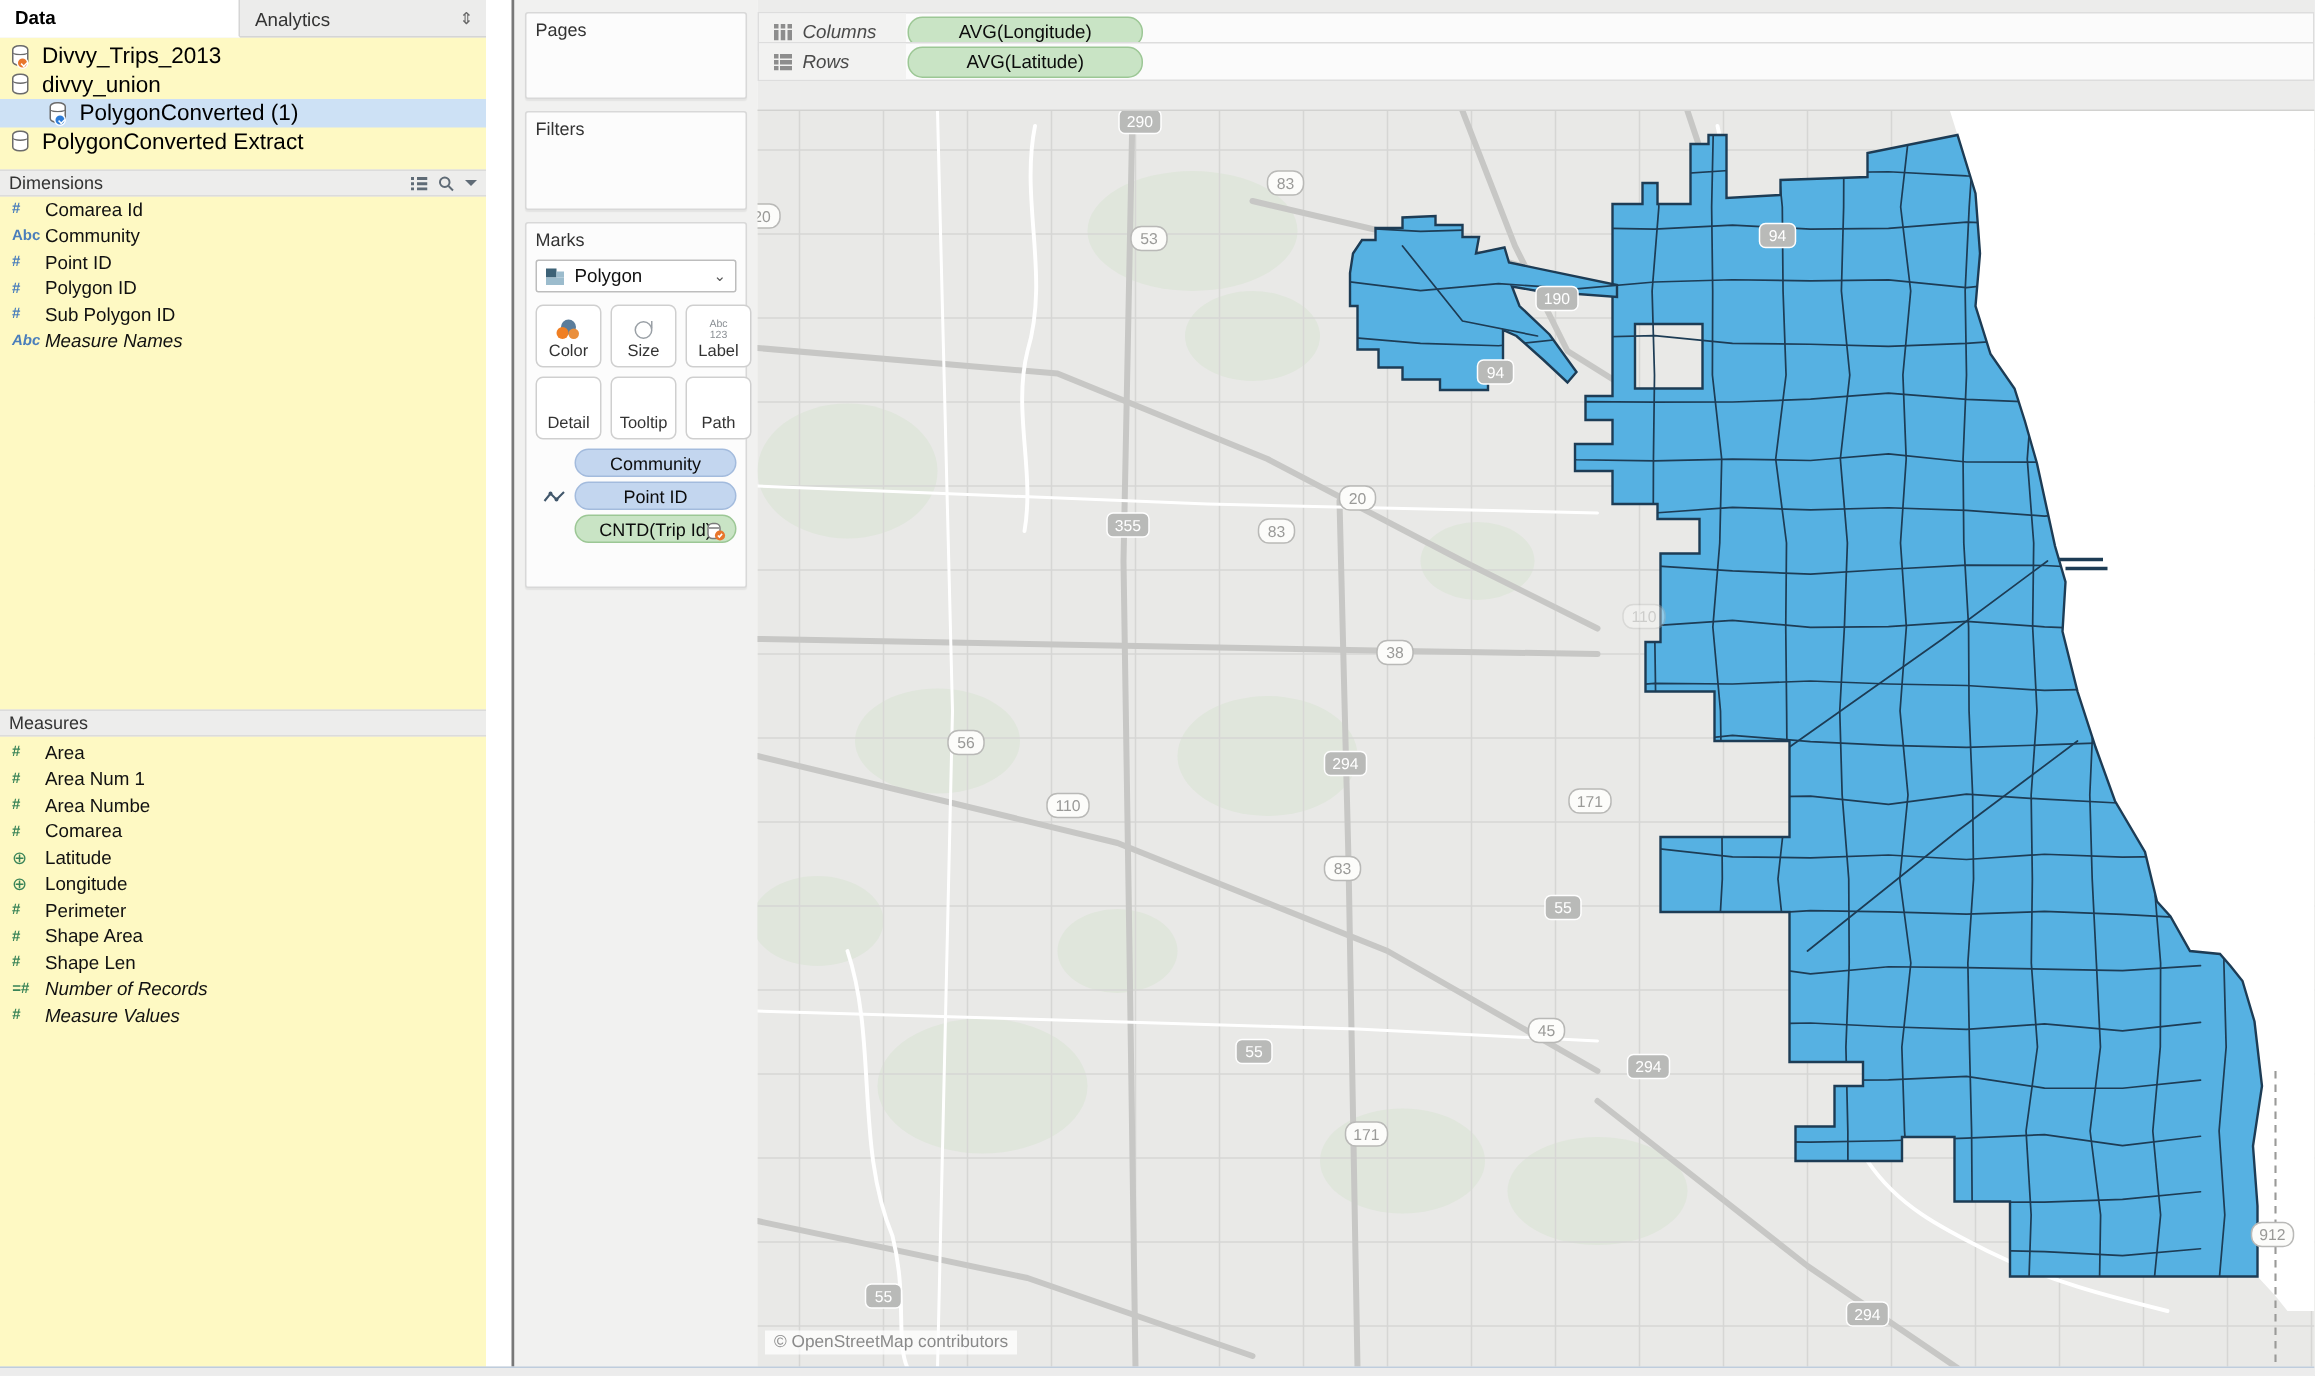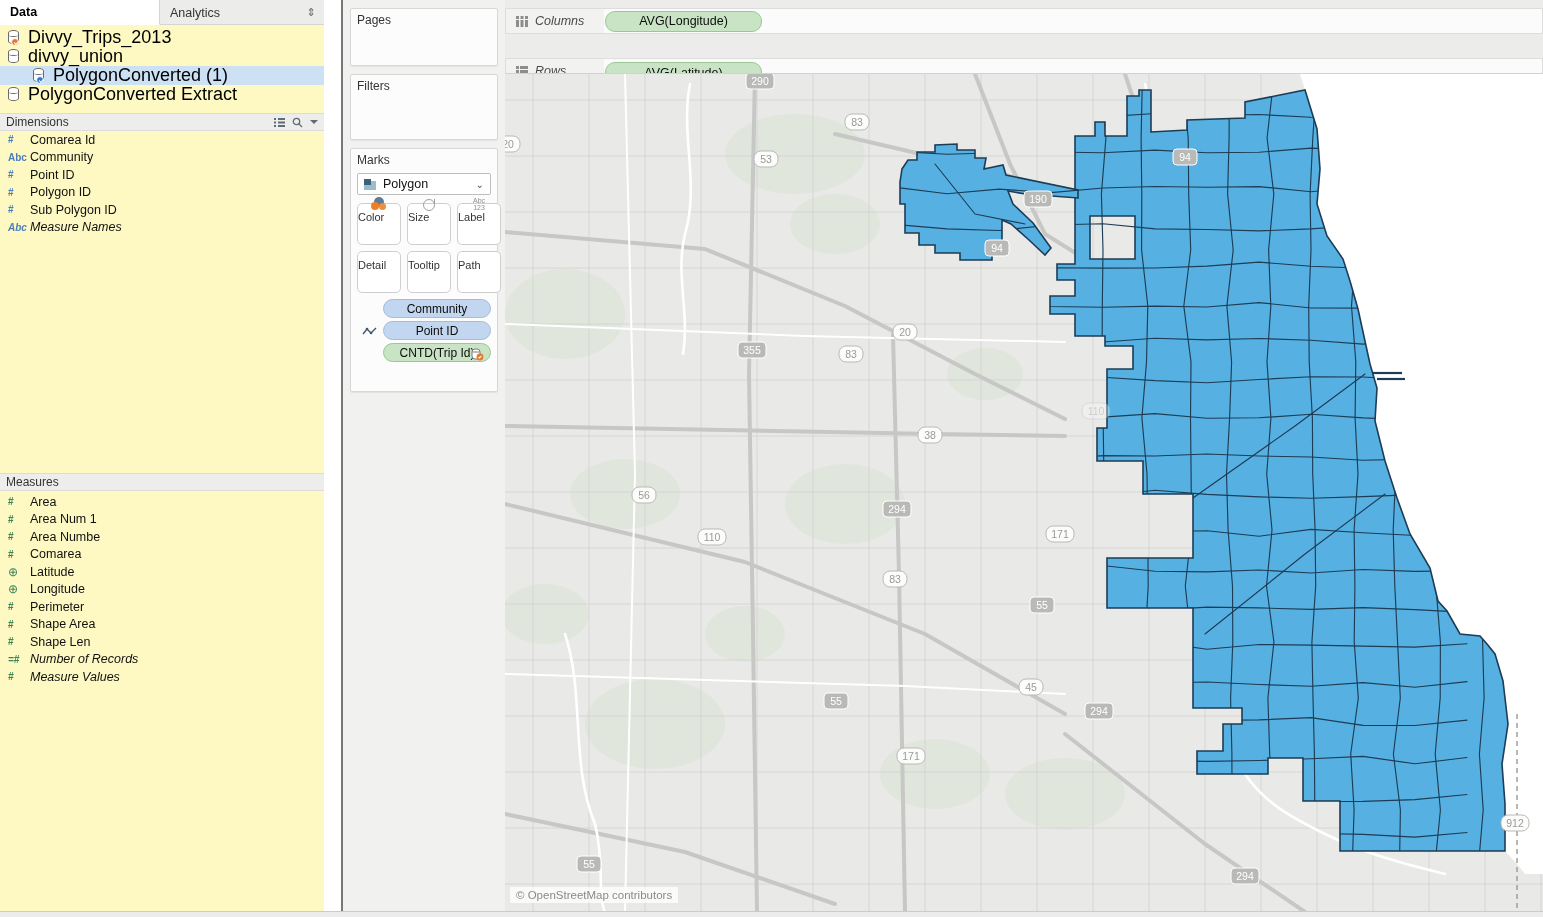--- a/index.html
+++ b/index.html
@@ -9,21 +9,21 @@
 
   
   .left-panel { position:absolute; left:0; top:0; width:324px; height:913px; background:#fef9c3; }
   .tabbar { position:relative; height:25px; background:#ececeb; border-bottom:1px solid #d5d5d5; display:flex; }
   .tab { height:25px; padding:0 10px; font-size:12.5px; display:flex; align-items:center; color:#333; }
   .tab.active { background:#fff; font-weight:bold; color:#000; width:160px; border-right:1px solid #d5d5d5; border-bottom:1px solid #fff; margin-bottom:-1px; }
   .tab.inactive { flex:1; }
   .tab-sort { width:26px; display:flex; align-items:center; justify-content:center; color:#666; font-size:11px; }
 
   .ds-list { padding-top:3px; }
-  .ds-row { height:19px; display:flex; align-items:center; padding-left:6px; font-size:18px; color:#000; }
+  .ds-row { height:19px; display:flex; align-items:center; padding-left:6px; font-size:15px; color:#000; }
   .ds-row.selected { background:#cde1f5;padding-left:31px; }
   .ds-icon { width:17px; height:15px; position:relative; margin-right:5px; flex:0 0 17px; }
   .cyl { position:absolute; left:2px; top:0; width:11px; height:14px; border:1px solid #6b6b6b; border-radius:5px/3px; background:#fff; }
   .cyl:before { content:""; position:absolute; left:-1px; top:1px; width:11px; height:4px; border-bottom:1px solid #6b6b6b; border-radius:50%; }
   .badge { position:absolute; width:8px; height:8px; border-radius:50%; bottom:-1px; left:5px; border:1px solid #fff; }
   .badge.orange { background:#e8762c; }
   .badge.blue { background:#2e7cd6; }
   .badge:after { content:""; position:absolute; left:2px; top:2px; width:3px; height:1.5px; border-left:1px solid #fff; border-bottom:1px solid #fff; transform:rotate(-45deg); }
 
   .field-header { height:18px; background:#ededec; border-top:1px solid #dcdcdc; border-bottom:1px solid #dcdcdc;
@@ -45,40 +45,40 @@
   .card { position:absolute; left:7px; width:148px; background:#fcfcfc; border:1px solid #d8d8d8; border-radius:2px; box-shadow:0 1px 1px rgba(0,0,0,.06); padding:4px 6px; }
   .card-title { font-size:12px; color:#333; }
   .marks-dd { margin-top:6px; height:22px; background:#fff; border:1px solid #bdbdbd; border-radius:2px; display:flex; align-items:center; padding:0 6px; font-size:12.5px; color:#111; }
   .dd-poly { width:12px; height:11px; position:relative; margin-right:7px; }
   .dd-poly i { position:absolute; display:block; }
   .dd-poly .a { left:0; top:0; width:7px; height:6px; background:#3d6277; }
   .dd-poly .b { left:0; top:6px; width:12px; height:5px; background:#9cbccd; }
   .dd-poly .c { left:7px; top:2px; width:5px; height:4px; background:#9cbccd; }
   .dd-caret { margin-left:auto; color:#555; font-size:10px; }
   .marks-grid { display:grid; grid-template-columns:repeat(3,44px); gap:6px; margin:8px 0 6px 0; }
-  .mark-btn { height:42px; background:#fff; border:1px solid #cfcfcf; border-radius:5px; display:flex; flex-direction:column; justify-content:flex-end; padding-bottom:21px; font-size:11px; color:#333; }
+  .mark-btn { height:42px; background:#fff; border:1px solid #cfcfcf; border-radius:5px; display:flex; flex-direction:column; align-items:center; justify-content:flex-end; padding-bottom:4px; font-size:11px; color:#333; }
   .mbtn-ic { height:17px; display:flex; align-items:center; justify-content:center; }
   .ic-color { position:relative; width:16px; height:14px; }
   .ic-color .c1 { position:absolute; left:3px; top:0; width:10px; height:10px; border-radius:50%; background:#5b7d9b; }
   .ic-color .c2 { position:absolute; left:0; top:5px; width:8px; height:8px; border-radius:50% 50% 50% 50%; background:#f07f23; }
   .ic-color .c3 { position:absolute; left:8px; top:6px; width:7px; height:7px; border-radius:50%; background:#ea8f3c; }
   .ic-size { width:12px; height:12px; border:1.4px solid #9aa0a6; border-radius:50%; position:relative; }
   .ic-size:after { content:""; position:absolute; right:-1px; top:-1px; width:5px; height:5px; border-right:1.4px solid #9aa0a6; }
   .ic-label { font-size:7px; line-height:7px; color:#8a8f94; text-align:center; }
   .pill-row { display:flex; align-items:center; margin:3px 0 3px 0; }
   .pill-slot { width:26px; flex:0 0 26px; display:flex; justify-content:center; color:#41576b; }
   .pill { flex:1; height:19px; border-radius:10px; display:flex; align-items:center; justify-content:center; font-size:12px; color:#0c0c0c; position:relative; }
   .pill.blue { background:#c3d6ef; border:1px solid #a3bbdd; }
   .pill.green { background:#c9e4c5; border:1px solid #9cc795; }
   .pill .r-ic { position:absolute; right:6px; top:2.5px; }
 
   
   .shelf-area { position:absolute; left:505px; top:0; width:1038px; height:73px; background:#ececeb; }
   .shelf { position:absolute; left:0; width:1038px; height:26px; background:#fbfbfb; border:1px solid #dddddd; display:flex; align-items:center; }
-  .shelf.columns { top:8px; } .shelf.rows { top:58px;align-items:flex-end; }
+  .shelf.columns { top:8px; } .shelf.rows { top:28px; }
   .shelf-label { width:98px; display:flex; align-items:center; padding-left:10px; font-size:12.5px; color:#4a4a4a; background:#f2f2f1; height:100%;font-style:italic; }
   .shelf-ic { margin-right:7px; display:flex; }
   .shelf-pill { margin-left:1px; width:157px; height:21px; border-radius:10px; background:#c9e4c5; border:1px solid #9cc795; display:flex; align-items:center; justify-content:center; font-size:12.5px; color:#0c0c0c; }
 
   
   .map-wrap { position:absolute; left:505px; top:73px; width:1038px; height:838px; background:#e9e9e7; border-top:1px solid #d2d2d0; }
   .attribution { position:absolute; left:5px; bottom:8px; background:rgba(255,255,255,.75); color:#8a8a8a; font-size:11.5px; padding:2px 6px; }
   .bottom-strip { position:absolute; left:0; top:911px; width:1543px; height:6px; background:#ececec; border-top:1px solid #bfcddd; }
 </style>
 </head>

